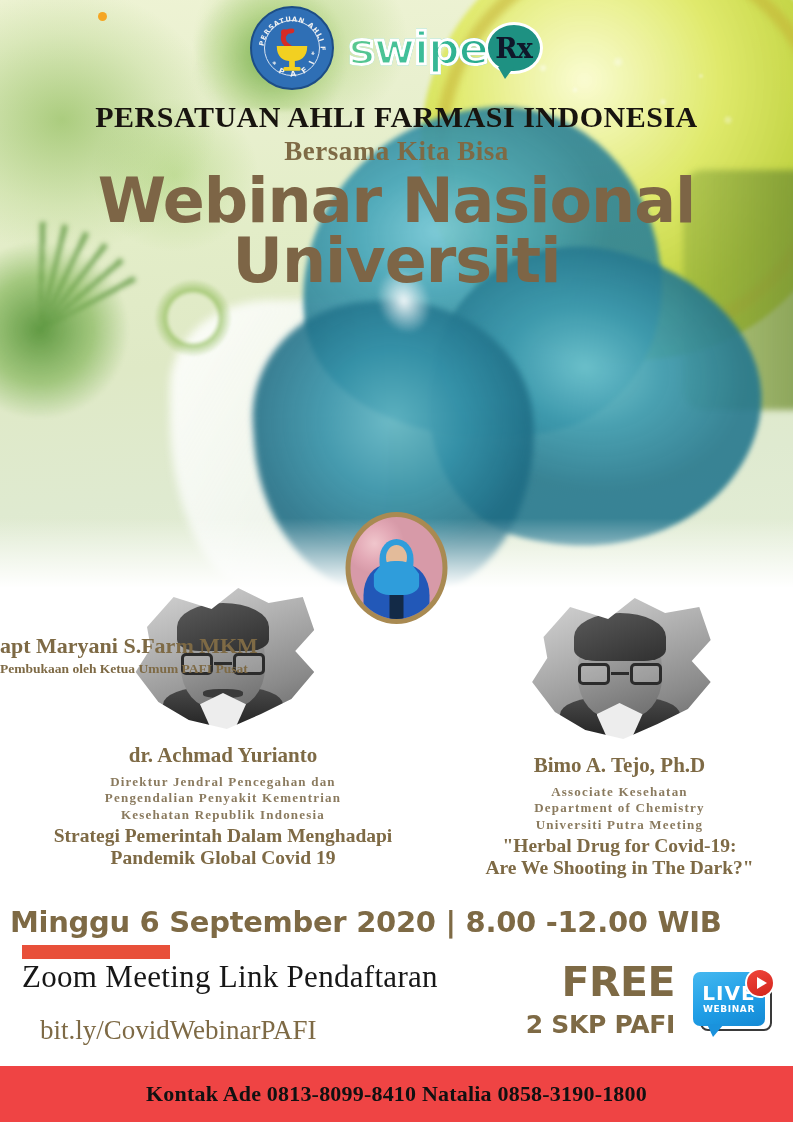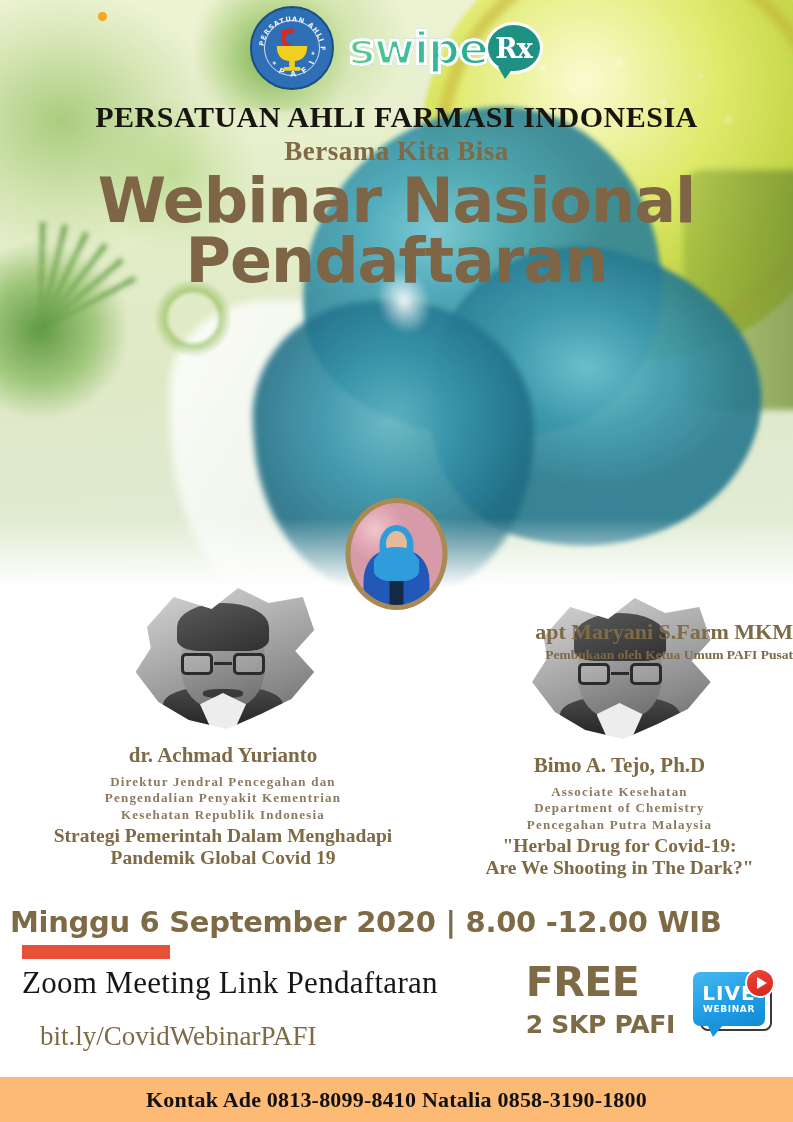--- a/index.html
+++ b/index.html
@@ -165,21 +165,21 @@
     border:3px solid #ffffff;
     display:flex; align-items:center; justify-content:center;
   }
   .rx-bubble::after {
     content:""; position:absolute; left:10px; bottom:-8px;
     width:0; height:0;
     border-left:7px solid transparent; border-right:9px solid transparent;
     border-top:12px solid #1e9182;
   }
   .rx-text {
-    color:#ffffff; font-size:27px; font-weight:bold; letter-spacing:-1px;
+    color:#0f172a; font-size:27px; font-weight:bold; letter-spacing:-1px;
     font-family:"DejaVu Serif", serif;
   }
 
   
   .title-block { position:absolute; left:0; top:100px; width:100%; text-align:center; z-index:5; }
   .org-name {
     font-family:"Liberation Serif", serif;
     font-weight:bold; font-size:30px; letter-spacing:.5px;
     color:#18140f;
   }
@@ -190,22 +190,22 @@
   }
   .main-title {
     font-family:"DejaVu Sans", sans-serif;
     font-weight:bold; font-size:62px; line-height:.97;
     color:#7d6546; letter-spacing:-1px; margin-top:4px;
   }
   .main-title .l2 { display:block; }
 
   
   .host {
-    position:absolute; left:50%; top:498px; transform:translateX(-50%);
-    width:100%; text-align:right; z-index:7;
+    position:absolute; left:50%; top:512px; transform:translateX(-50%);
+    width:100%; text-align:left; z-index:7;
   }
   .host-photo {
     width:102px; height:112px; margin:0 auto;
     border-radius:50%;
     border:5px solid #a98a52;
     overflow:hidden; position:relative;
     background:
       radial-gradient(circle 30px at 26% 26%, #f0c6cc 0%, #e3a9b6 60%, #d79aa8 100%),
       radial-gradient(circle 26px at 78% 30%, #e8b9c0 0%, #d9a2ae 70%, #cf94a4 100%),
       linear-gradient(180deg,#dcb0b5 0%, #b9868a 45%, #8d6350 100%);
@@ -319,31 +319,31 @@
   .details { position:absolute; left:0; top:905px; width:100%; z-index:6; }
   .date-line {
     font-family:"DejaVu Sans", sans-serif; font-weight:bold;
     font-size:29px; color:#7e6a45; padding-left:10px; letter-spacing:-.3px;
   }
   .red-bar {
     width:148px; height:14px; background:#e8503a; margin:6px 0 0 22px;
   }
   .zoom-line {
     font-family:"Liberation Serif", serif;
-    font-size:31px; color:#171717; padding-left:22px; margin-top:6px;
+    font-size:31px; color:#171717; padding-left:22px; 
     letter-spacing:.3px;
   }
   .link-line {
     font-family:"Liberation Serif", serif;
     font-size:27px; color:#7e6a45; padding-left:40px; margin-top:20px;
   }
 
   
   .free-box {
-    position:absolute; right:118px; top:962px; text-align:left; z-index:7;
+    position:absolute; right:118px; top:962px; text-align:right; z-index:7;
   }
   .free-text {
     font-family:"DejaVu Sans", sans-serif; font-weight:bold;
     font-size:41px; color:#7e6a45; line-height:1; letter-spacing:-.5px;
   }
   .skp-text {
     font-family:"DejaVu Sans", sans-serif; font-weight:bold;
     font-size:25px; color:#7e6a45; margin-top:7px; letter-spacing:-.3px;
   }
 
@@ -380,22 +380,22 @@
     display:flex; align-items:center; justify-content:center;
   }
   .lb-play::after {
     content:""; width:0; height:0; margin-left:3px;
     border-left:10px solid #ffffff;
     border-top:6px solid transparent; border-bottom:6px solid transparent;
   }
 
   
   .footer {
-    position:absolute; left:0; bottom:0; width:100%; height:45px;
-    background:#fdba74;
+    position:absolute; left:0; bottom:0; width:100%; height:56px;
+    background:#ef4444;
     display:flex; align-items:center; justify-content:center; z-index:8;
   }
   .footer-text {
     font-family:"Liberation Serif", serif; font-weight:bold;
     font-size:22px; color:#111111; letter-spacing:.2px;
   }
 </style>
 </head>
 <body>
 
@@ -448,21 +448,21 @@
       </div>
     </div>
 
   </div>
 
   <div class="title-block">
     <div class="org-name">PERSATUAN AHLI FARMASI INDONESIA</div>
     <div class="tagline">Bersama Kita Bisa</div>
     <div class="main-title">
       <span class="l1">Webinar Nasional</span>
-      <span class="l2">Pendaftaran</span>
+      <span class="l2">Universiti</span>
     </div>
   </div>
 
   <div class="host">
     <div class="host-photo">
       <div class="host-body"></div>
       <div class="host-lapel"></div>
       <div class="host-head"></div>
       <div class="host-face"></div>
       <div class="host-scarf"></div>
@@ -505,21 +505,21 @@
         <i></i>
           <b></b>
           <i></i>
       </div>
       <div class="fc-collar"></div>
     </div>
     <div class="spk-name">Bimo A. Tejo, Ph.D</div>
     <div class="spk-affil">
       <div>Associate Kesehatan</div>
       <div>Department of Chemistry</div>
-      <div>Pencegahan Putra Malaysia</div>
+      <div>Universiti Putra Meeting</div>
     </div>
     <div class="spk-topic">
       <div>"Herbal Drug for Covid-19:</div>
       <div>Are We Shooting in The Dark?"</div>
     </div>
   </div>
 
   <div class="details">
     <div class="date-line">Minggu  6 September  2020 | 8.00 -12.00 WIB</div>
     <div class="red-bar"></div>

